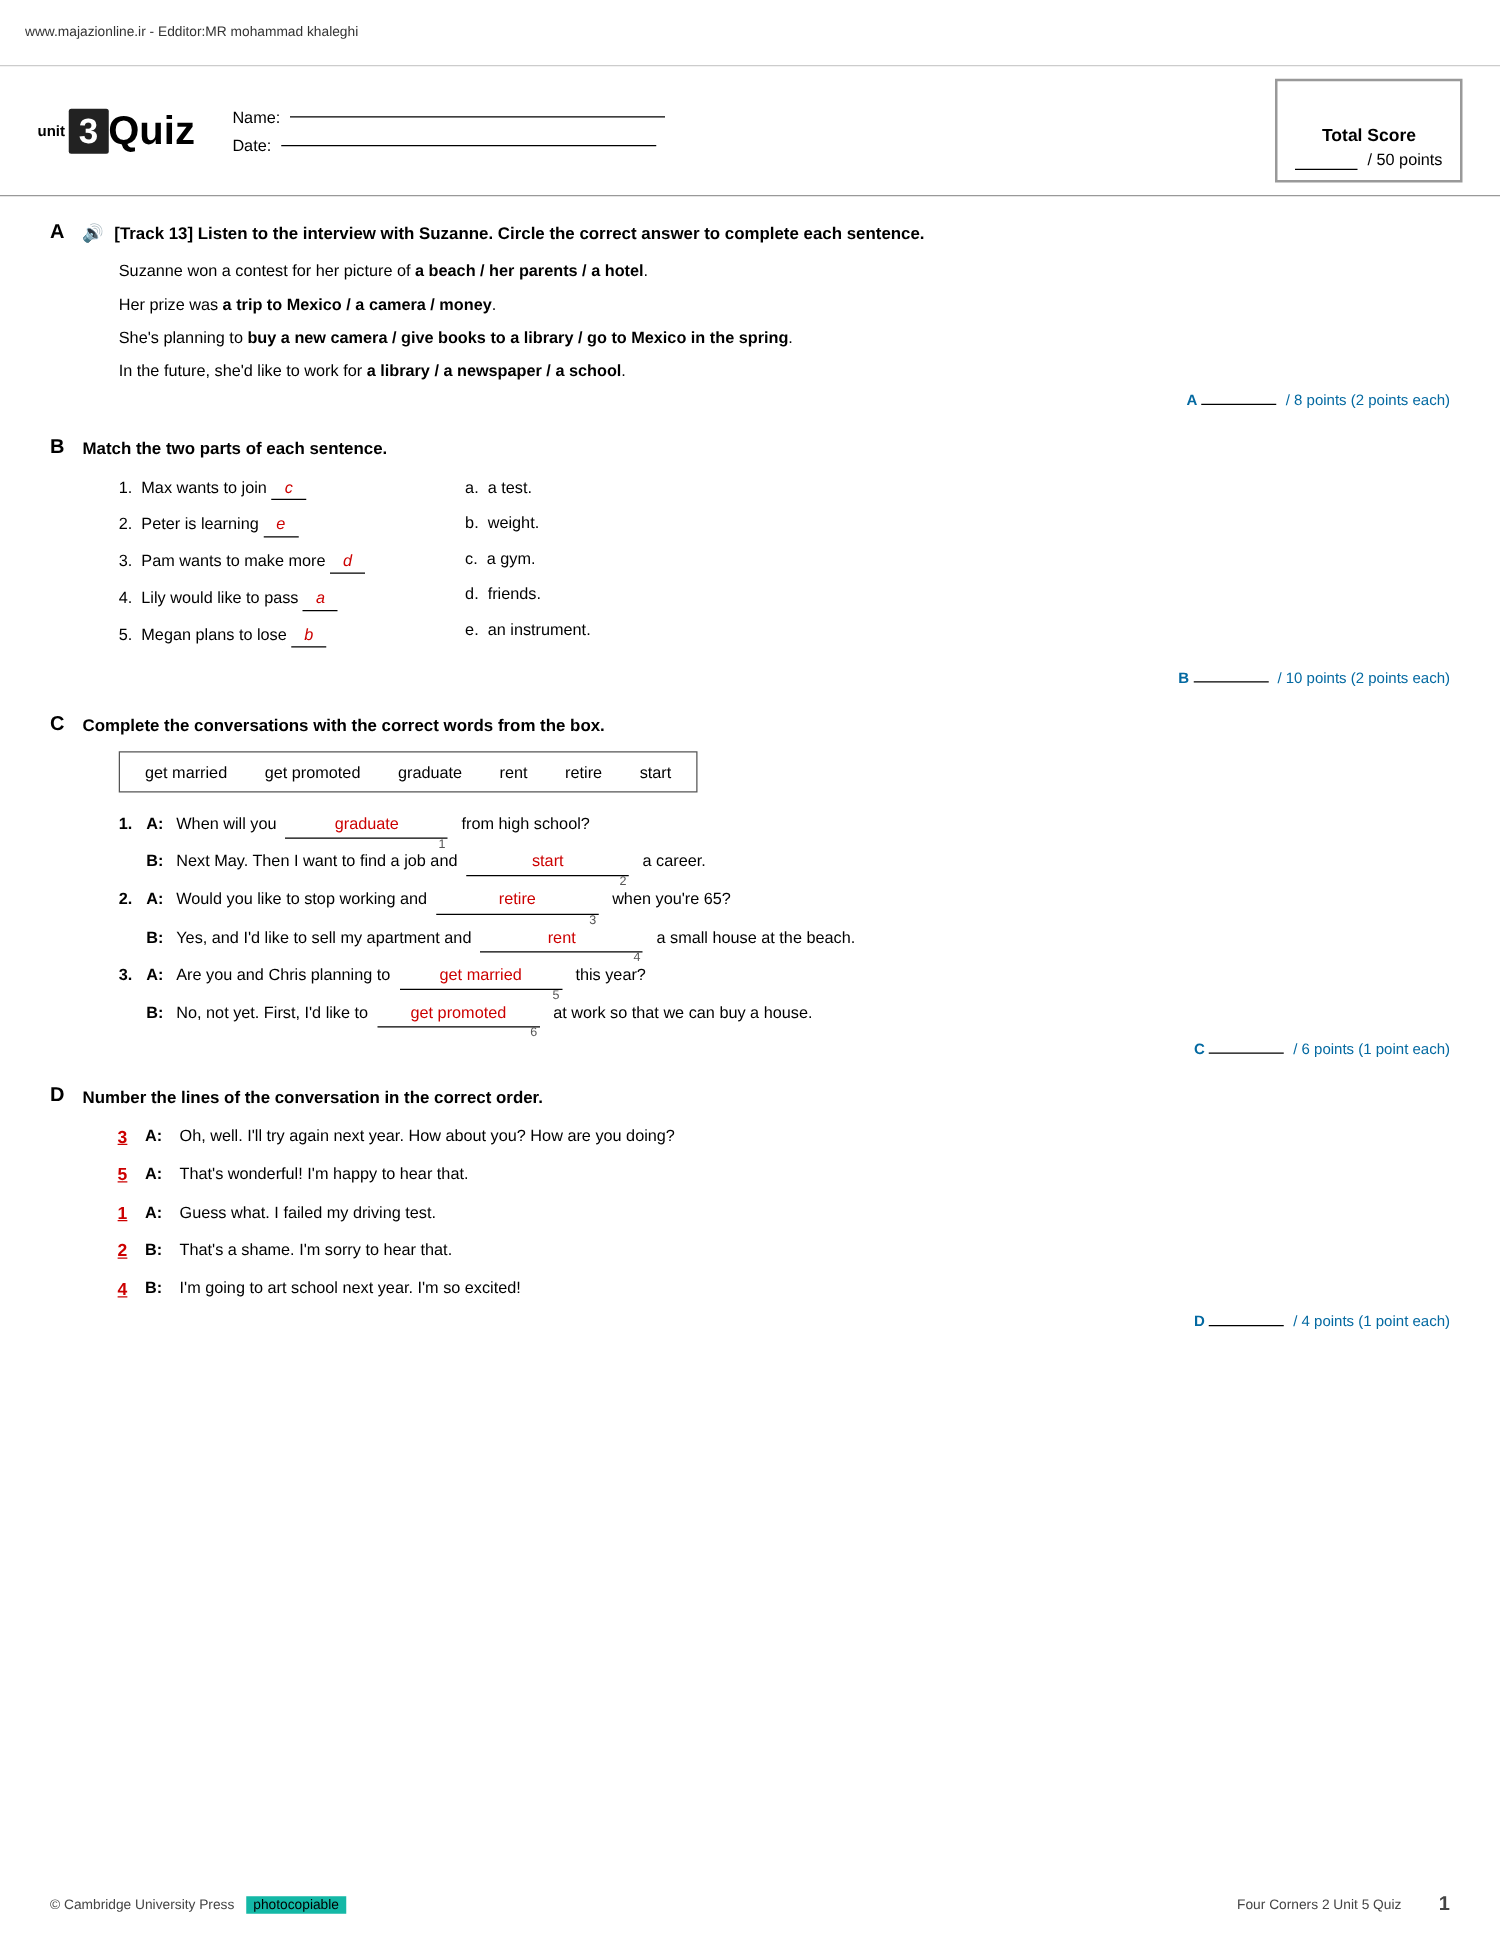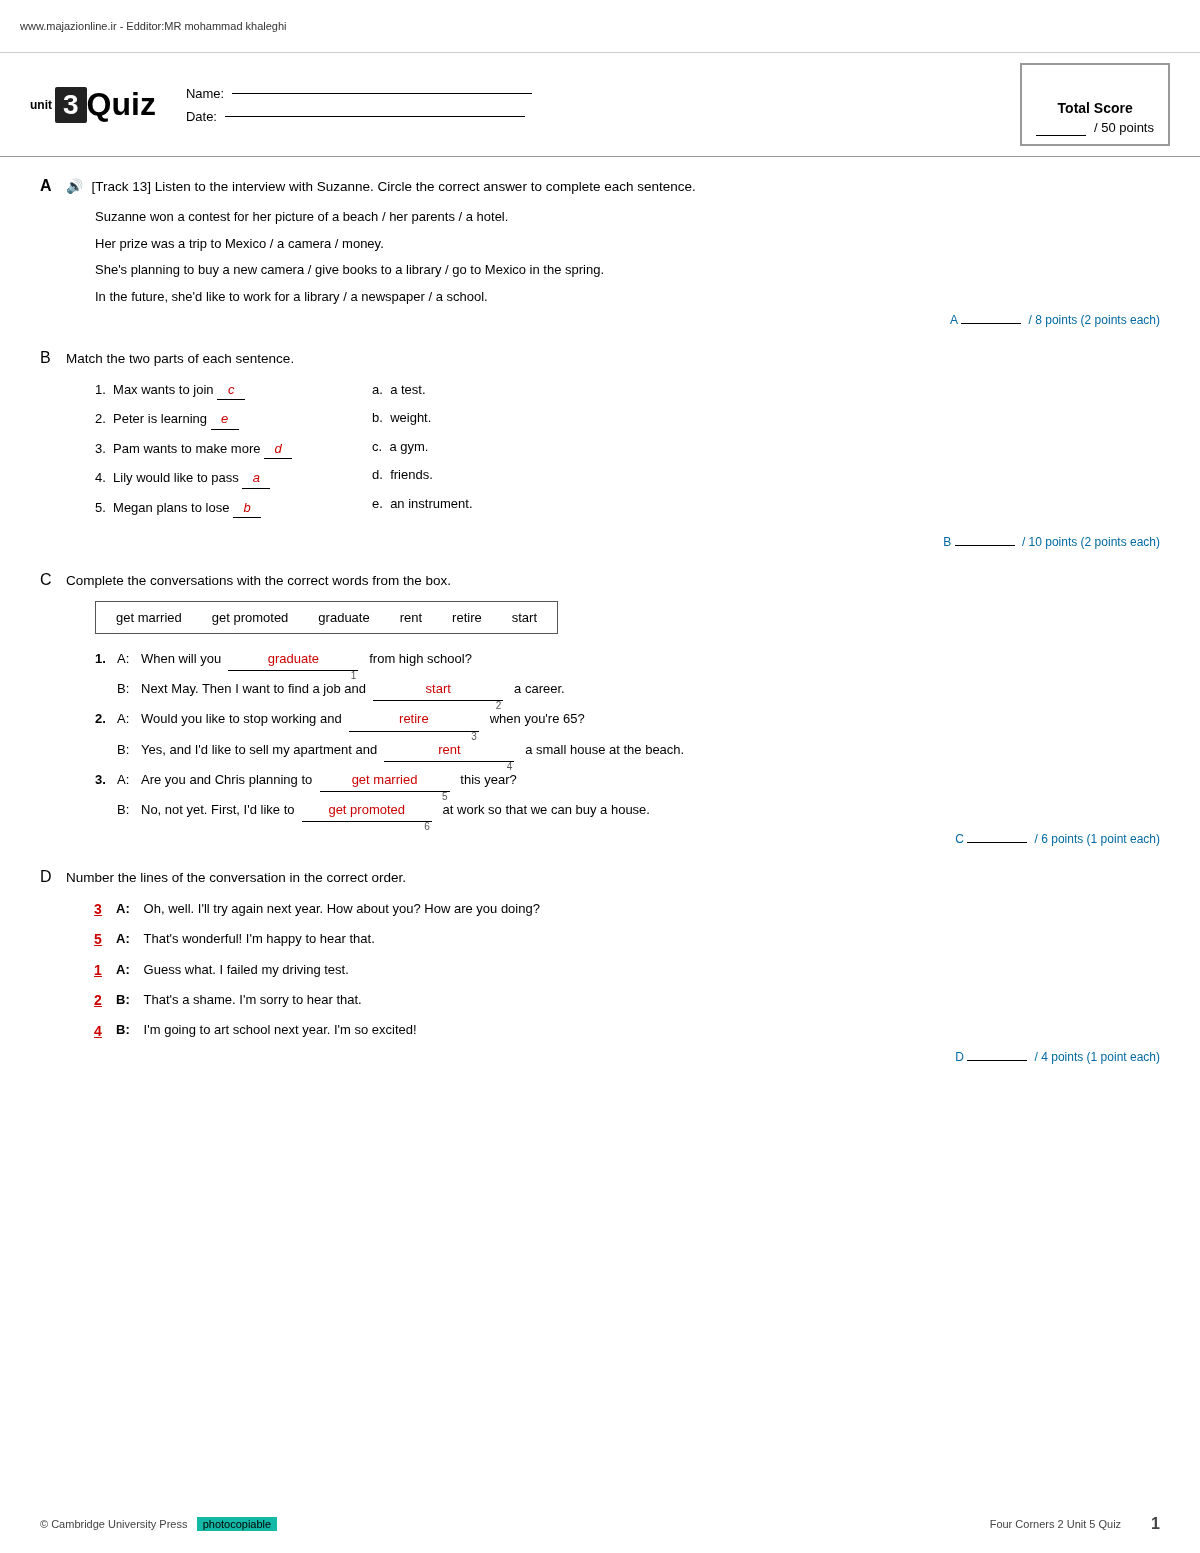--- a/index.html
+++ b/index.html
@@ -266,21 +266,21 @@
     .footer-right {
       display: flex;
       gap: 30px;
       align-items: center;
     }
     .page-num {
       font-size: 16px;
       font-weight: bold;
     }
 
-    .bold { font-weight: normal; }
+    .bold { font-weight: bold; }
   </style>
 </head>
 <body>
 
 <div class="top-bar">
   <span>www.majazionline.ir - Edditor:MR mohammad khaleghi</span>
 </div>
 
 <div class="header">
   <div class="unit-box">

